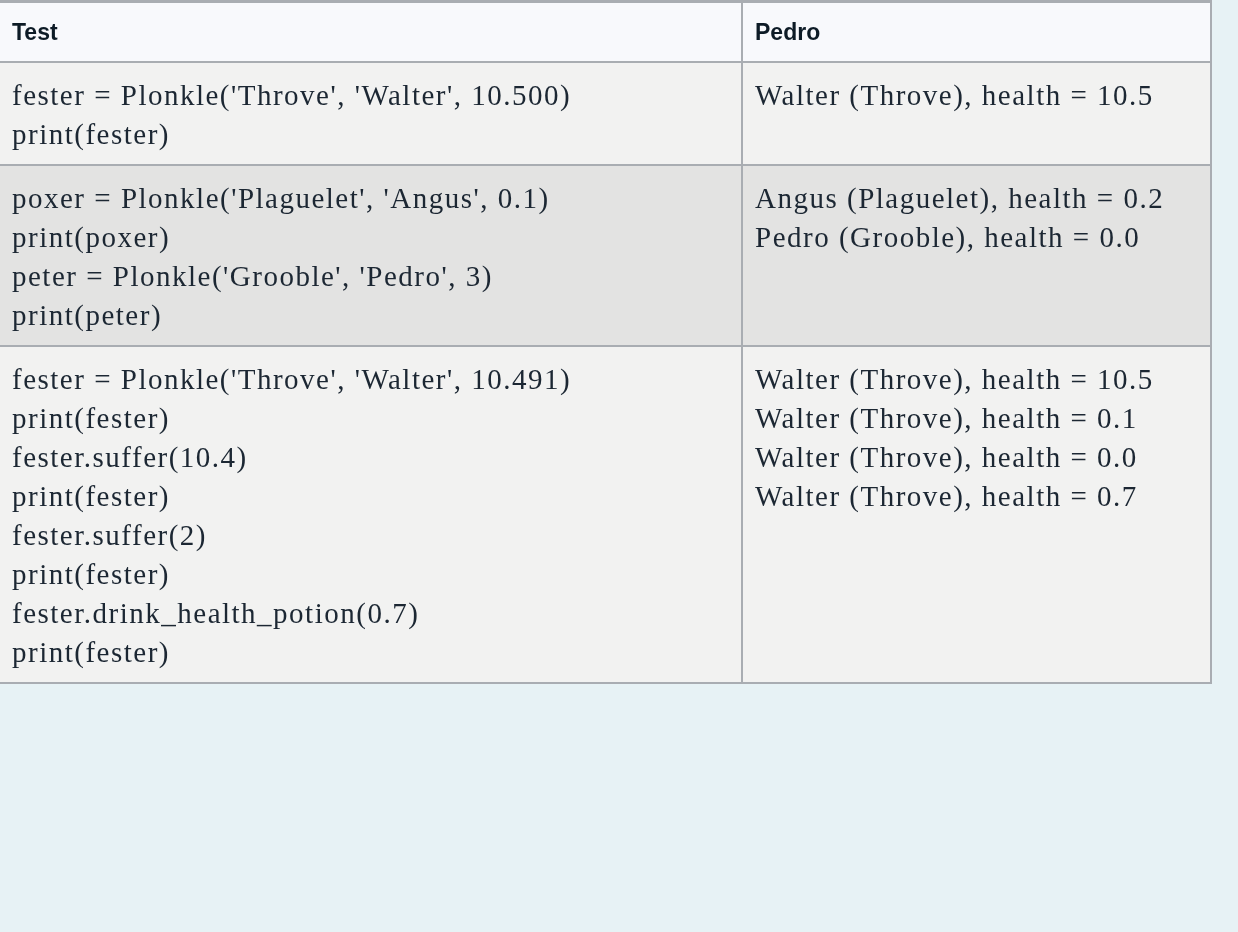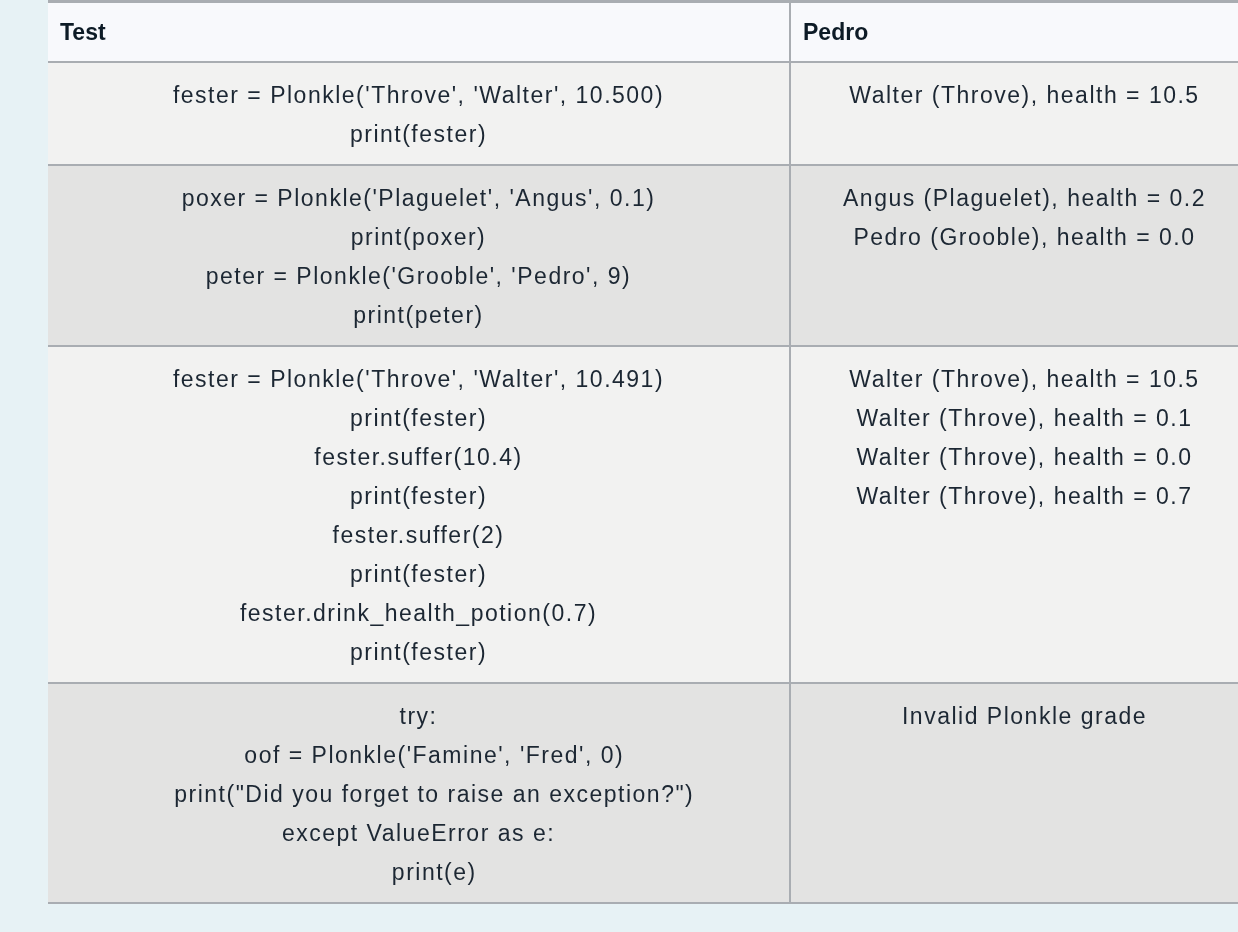--- a/index.html
+++ b/index.html
@@ -4,21 +4,21 @@
 <style>
   :root {
     --page_background: #e7f2f5;
     --table_border: #a9adb2;
     --header_background: #f8f9fc;
     --header_text: #0d1b26;
     --row_light: #f2f2f1;
     --row_dark: #e3e3e2;
     --code_text: #1c2733;
   }
-  * { box-sizing: border-box; padding-left: 48px; }
+  * { box-sizing: border-box; }
   html, body {
     margin: 0;
     padding: 0;
     background: var(--page_background);
     width: 1238px;
     height: 932px;
     overflow: hidden;
     font-family: "Liberation Sans", sans-serif;
   }
   table.test-table {
@@ -45,28 +45,27 @@
     font-size: 23px;
     font-weight: bold;
     padding: 16px 12px 15px 12px;
     border-top: 3px solid var(--table_border);
   }
   tbody tr:nth-child(odd) td { background: var(--row_light); }
   tbody tr:nth-child(even) td { background: var(--row_dark); }
   td pre {
     margin: 0;
     padding: 13px 12px 10px 12px;
-    font-family: Liberation Sans, sans-serif;
-    font-size: 23px;
+    font-family: Liberation Serif, serif;
+    font-size: 29px;
     line-height: 39px;
     letter-spacing: 1.5px;
     color: var(--code_text);
     white-space: pre;
     overflow: hidden;
-    text-align: center;
   }
 </style>
 </head>
 <body>
 
 <div class="page">
   <table class="test-table">
     <colgroup>
       <col class="col-test">
       <col class="col-result">
@@ -85,21 +84,21 @@
     </td>
     <td>
       <pre>Walter (Throve), health = 10.5</pre>
     </td>
   </tr>
 
   <tr>
     <td>
       <pre>poxer = Plonkle('Plaguelet', 'Angus', 0.1)
 print(poxer)
-peter = Plonkle('Grooble', 'Pedro', 9)
+peter = Plonkle('Grooble', 'Pedro', 3)
 print(peter)</pre>
     </td>
     <td>
       <pre>Angus (Plaguelet), health = 0.2
 Pedro (Grooble), health = 0.0</pre>
     </td>
   </tr>
 
   <tr>
     <td>
@@ -113,27 +112,15 @@
 print(fester)</pre>
     </td>
     <td>
       <pre>Walter (Throve), health = 10.5
 Walter (Throve), health = 0.1
 Walter (Throve), health = 0.0
 Walter (Throve), health = 0.7</pre>
     </td>
   </tr>
 
-  <tr>
-    <td>
-      <pre>try:
-    oof = Plonkle('Famine', 'Fred', 0)
-    print("Did you forget to raise an exception?")
-except ValueError as e:
-    print(e)</pre>
-    </td>
-    <td>
-      <pre>Invalid Plonkle grade</pre>
-    </td>
-  </tr>
 </tbody>
   </table>
 </div>
 
 </body></html>

